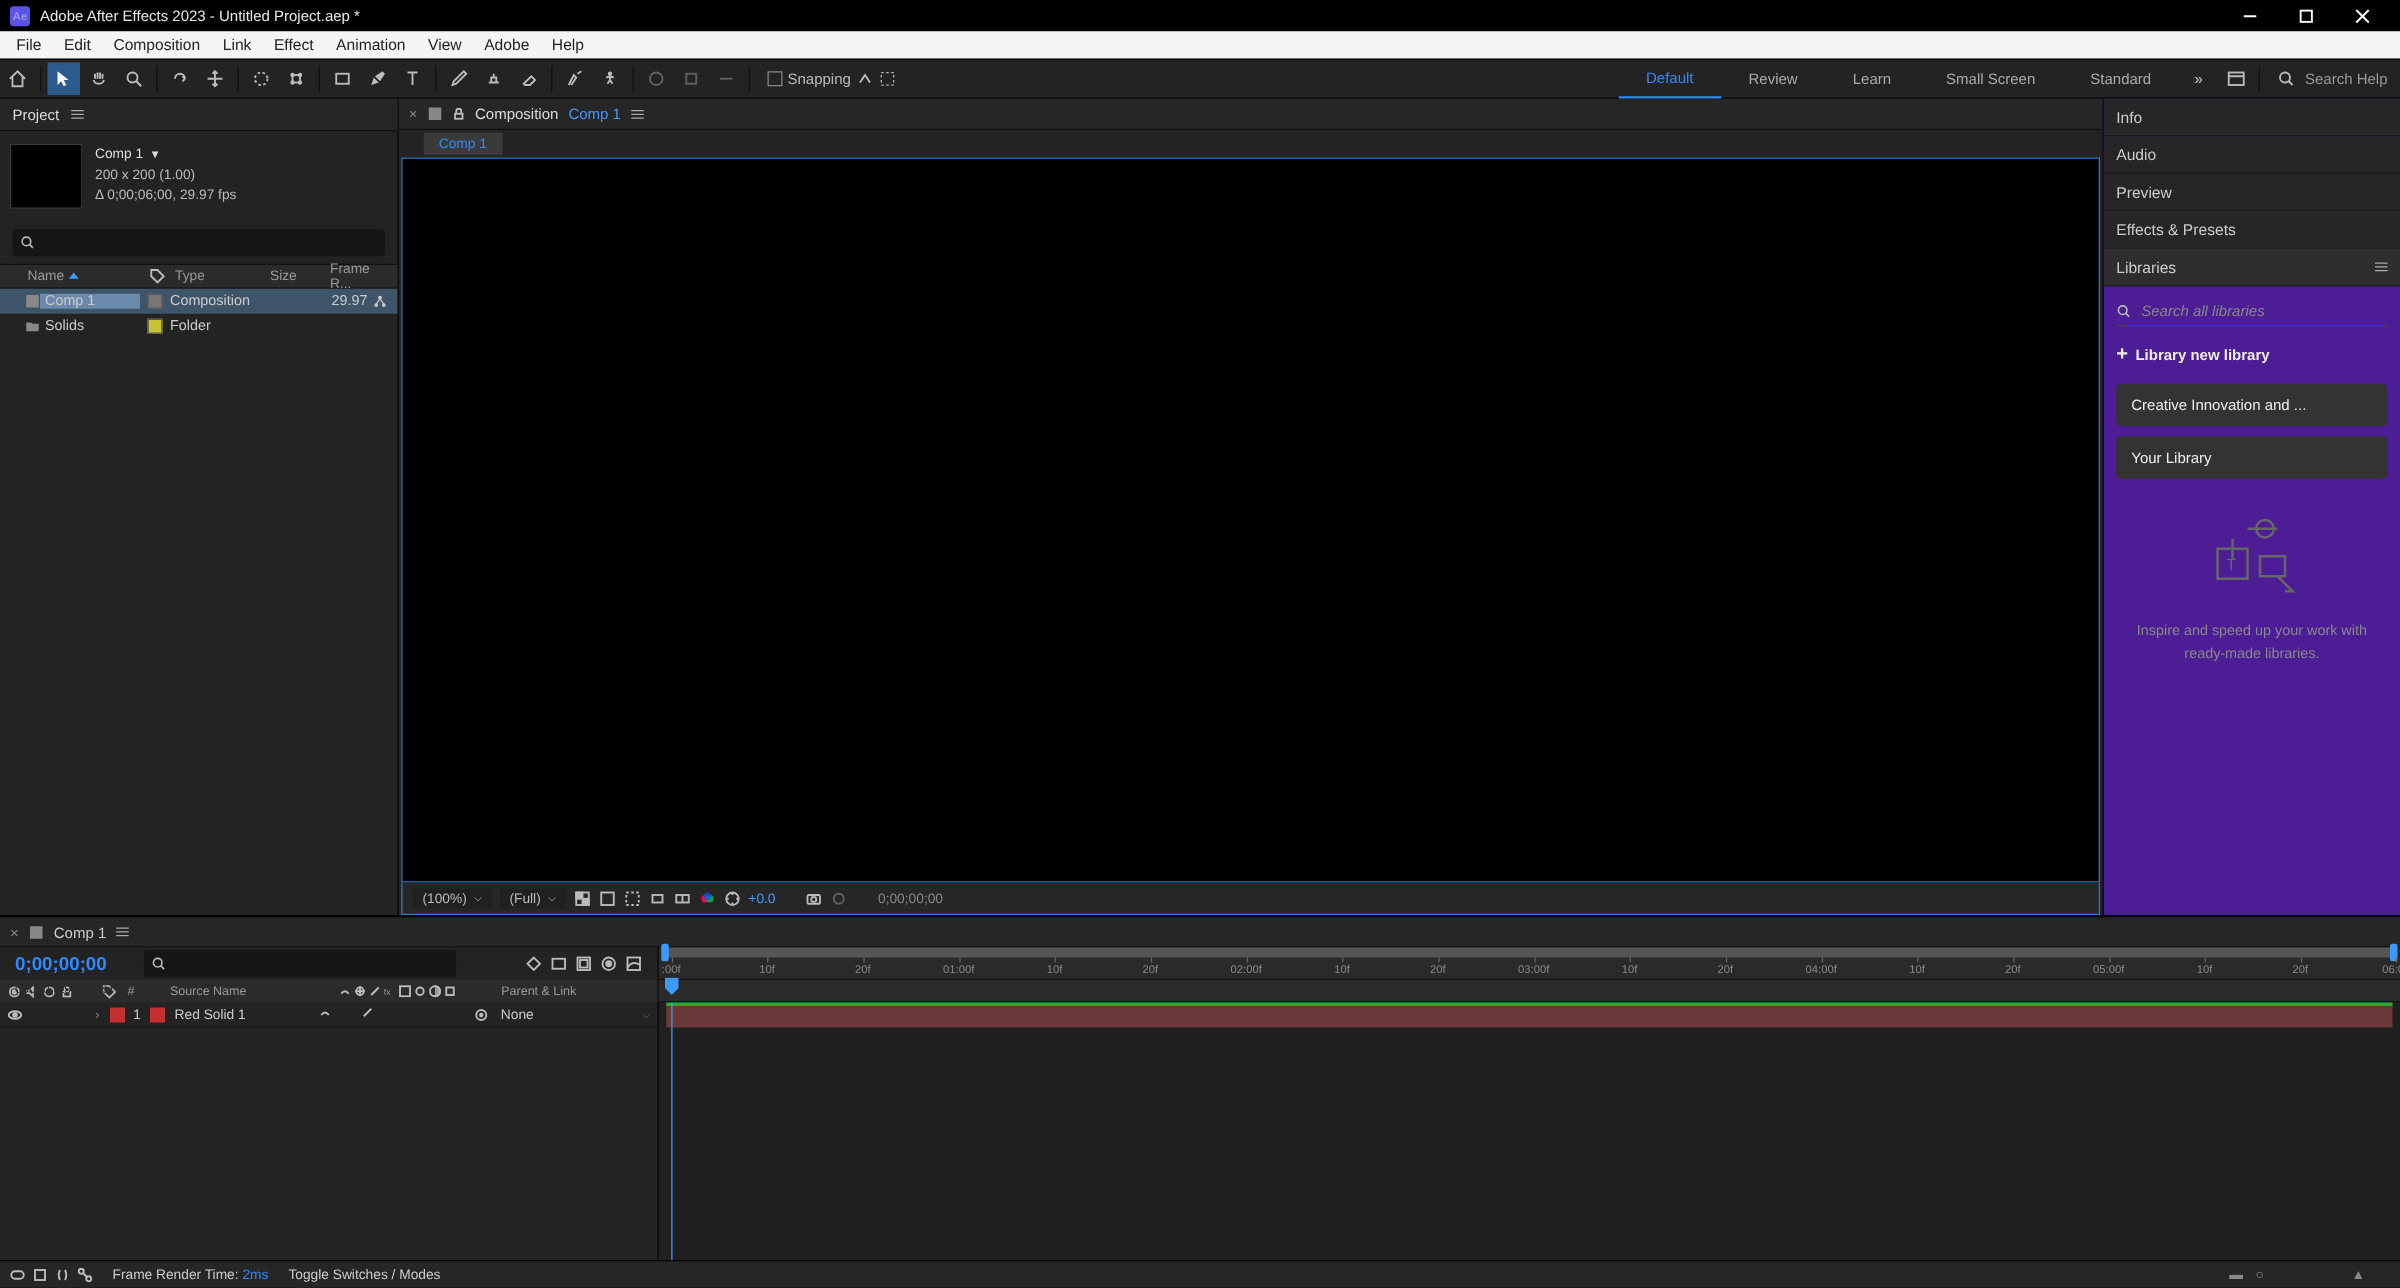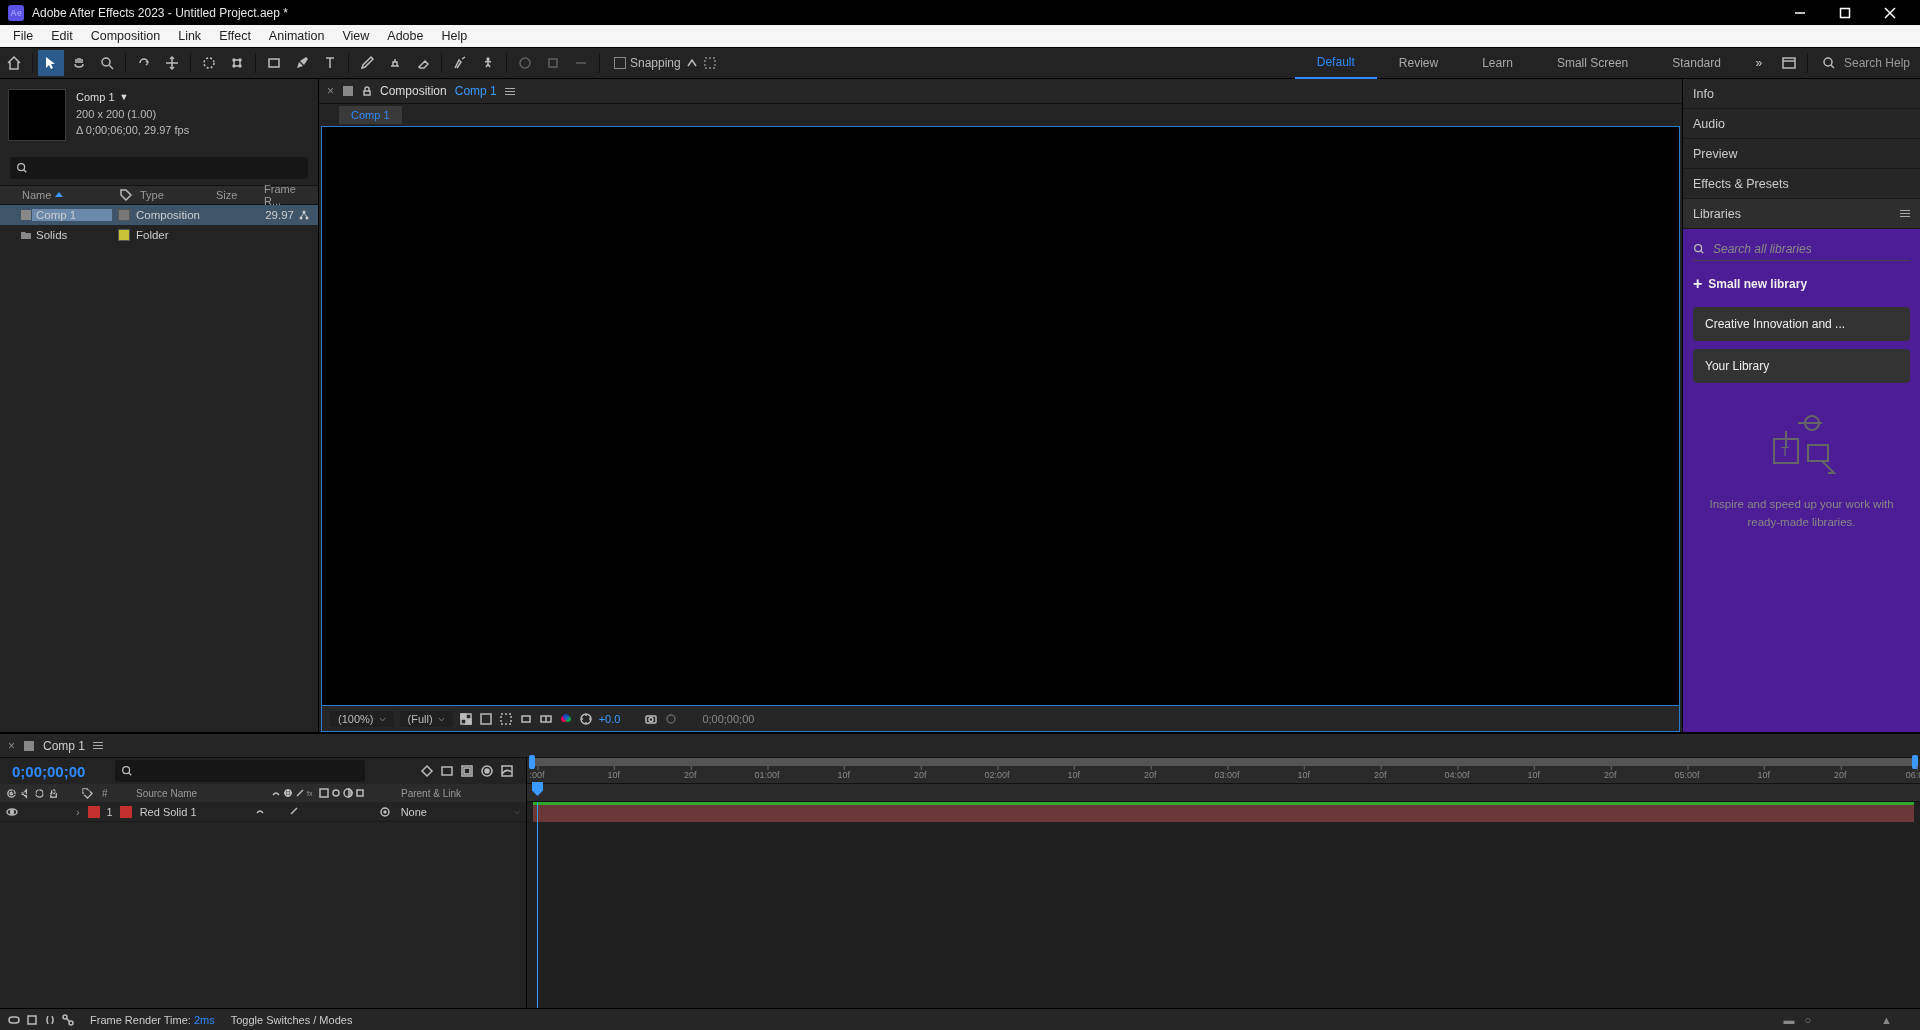--- a/index.html
+++ b/index.html
@@ -272,20 +272,28 @@
         <circle cx="6" cy="6" r="4"></circle>
         <line x1="9" y1="9" x2="12" y2="12"></line>
       </svg>
     <span>Search Help</span>
   </div>
 </div>
 
 <div class="main">
 
   <div class="left">
+    <div class="panel-tab">
+      <span>Project</span>
+      <span class="hamburger">
+          <span></span>
+          <span></span>
+          <span></span>
+        </span>
+    </div>
     <div class="projinfo">
       <div class="thumb"></div>
       <div class="meta">
         <div class="name">
             <span>Comp 1</span> 
             <span style="font-size:9px">▼</span>
           </div>
         <div>200 x 200 (1.00)</div>
         <div>Δ 0;00;06;00, 29.97 fps</div>
       </div>
@@ -431,21 +439,21 @@
     <div class="lib-body">
       <div class="lib-search">
         <svg class="icon" width="12" height="12" viewBox="0 0 14 14">
             <circle cx="6" cy="6" r="4"></circle>
             <line x1="9" y1="9" x2="12" y2="12"></line>
           </svg>
         <span>Search all libraries</span>
       </div>
       <div class="lib-create">
         <span style="font-size:16px">+</span>
-        <span>Small new library</span>
+        <span>Library new library</span>
       </div>
       <div class="lib-item">Creative Innovation and ...</div>
       <div class="lib-item">Your Library</div>
       <div class="lib-empty">
         <svg width="80" height="70" viewBox="0 0 80 70" style="stroke:#666;fill:none;stroke-width:2;margin-bottom:10px">
           <rect x="12" y="28" width="24" height="24"></rect>
             <line x1="24" y1="20" x2="24" y2="36"></line>
           <line x1="36" y1="12" x2="60" y2="12"></line>
             <circle cx="50" cy="12" r="7"></circle>
           <rect x="46" y="34" width="20" height="16"></rect>

